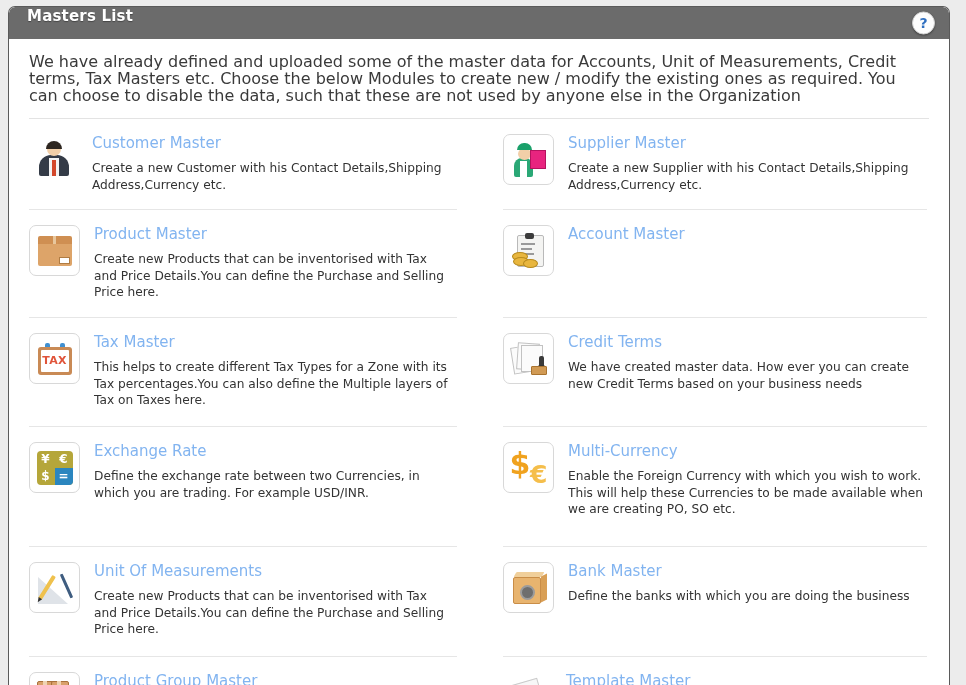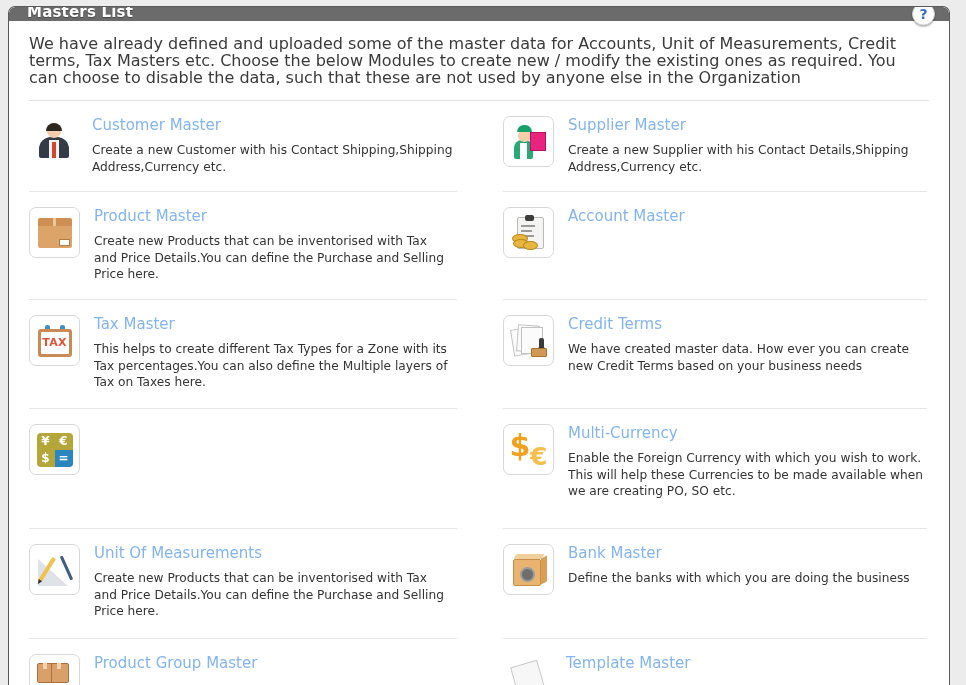--- a/index.html
+++ b/index.html
@@ -26,25 +26,25 @@
     border: 1px solid #5a5a5a;
     border-bottom: none;
     border-radius: 7px 7px 0 0;
     box-sizing: border-box;
     overflow: hidden;
   }
 
   
   .titlebar {
     position: relative;
-    height: 14px;
+    height: 32px;
     background: #6b6b6b;
     border-radius: 6px 6px 0 0;
     display: flex;
-    align-items: flex-end;
+    align-items: flex-start;
   }
   .titlebar-text {
     color: #ffffff;
     font-size: 15px;
     font-weight: bold;
     letter-spacing: .2px;
     margin-left: 18px;
     text-shadow: 0 1px 1px rgba(0,0,0,.35);
   }
   .help-btn {
@@ -410,21 +410,21 @@
           <div class="person-ic">
             <div class="body"></div>
               <div class="shirt"></div>
               <div class="tie"></div>
             <div class="head"></div>
               <div class="hair"></div>
           </div>
         </div>
         <div class="item-body">
           <a class="item-title" href="#">Customer Master</a>
-          <p class="item-desc">Create a new Customer with his Contact Shipping,Shipping Address,Currency etc.</p>
+          <p class="item-desc">Create a new Customer with his Contact Details,Shipping Address,Currency etc.</p>
         </div>
         <div class="rule"></div>
       </div>
 
       <div class="item h-b">
         <div class="icon-box">
           <div class="box-ic">
               <div class="lid"></div>
               <div class="seam"></div>
               <div class="bd"></div>
@@ -456,20 +456,24 @@
       </div>
 
       <div class="item h-d">
         <div class="icon-box">
           <div class="exch-ic">
             <i>¥</i>
             <i>€</i>
             <i>$</i>
             <i class="eq">=</i>
           </div>
+        </div>
+        <div class="item-body">
+          <a class="item-title" href="#">Exchange Rate</a>
+          <p class="item-desc">Define the exchange rate between two Currencies, in which you are trading. For example USD/INR.</p>
         </div>
         <div class="rule"></div>
       </div>
 
       <div class="item h-e">
         <div class="icon-box">
           <div class="uom-ic">
               <div class="tri"></div>
               <div class="compass"></div>
               <div class="pencil"></div>

